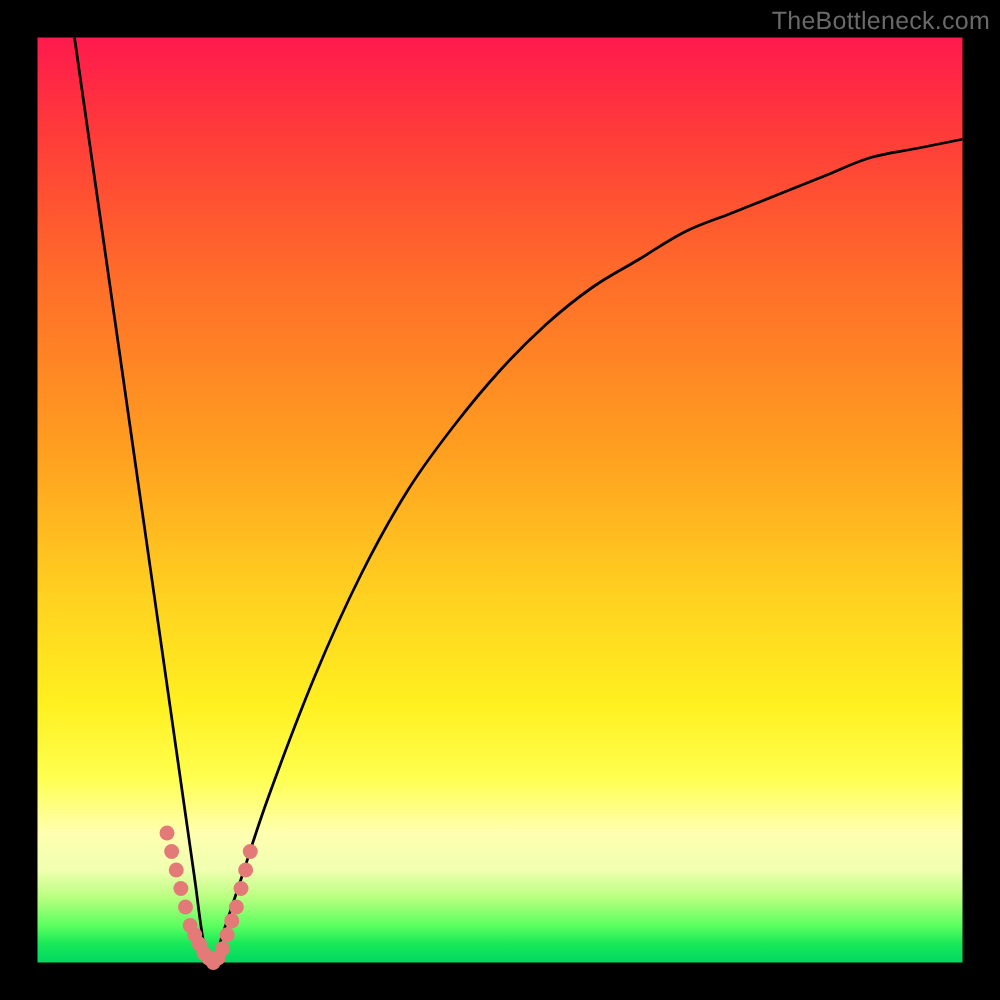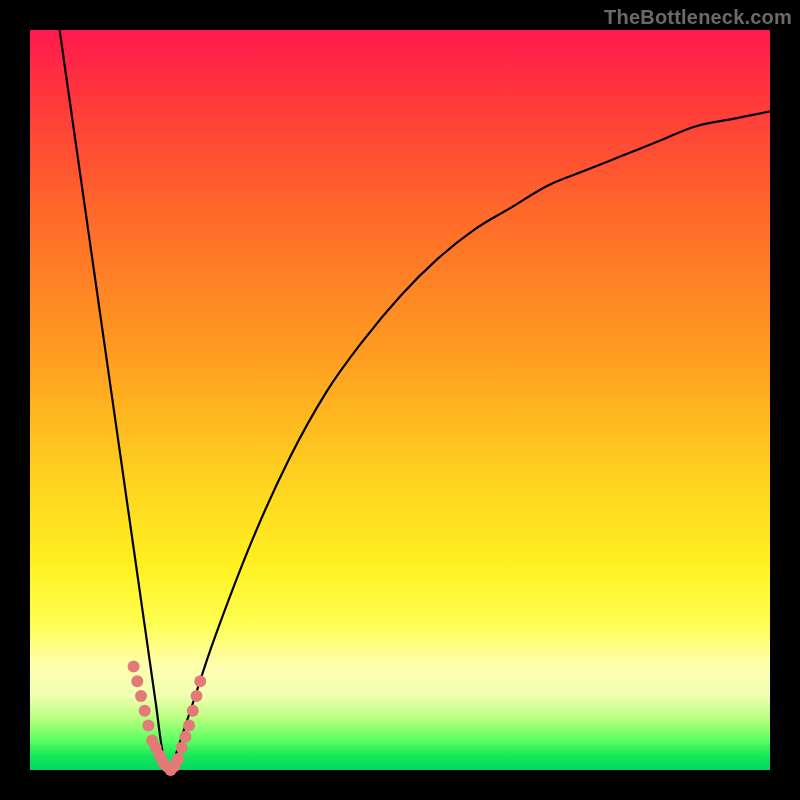--- a/index.html
+++ b/index.html
@@ -37,21 +37,21 @@
       #5cff60 96%,
       #18e858 98%,
       #00d862 100%
     );
   }
   .watermark {
     position: absolute;
     top: 6px;
     right: 8px;
     font-size: 20px;
-    font-weight: 700;
+    font-weight: 400;
     color: #6a6a6a;
     letter-spacing: 0.2px;
     user-select: none;
   }
   svg.curve {
     position: absolute;
     left: 0;
     top: 0;
     width: 740px;
     height: 740px;

